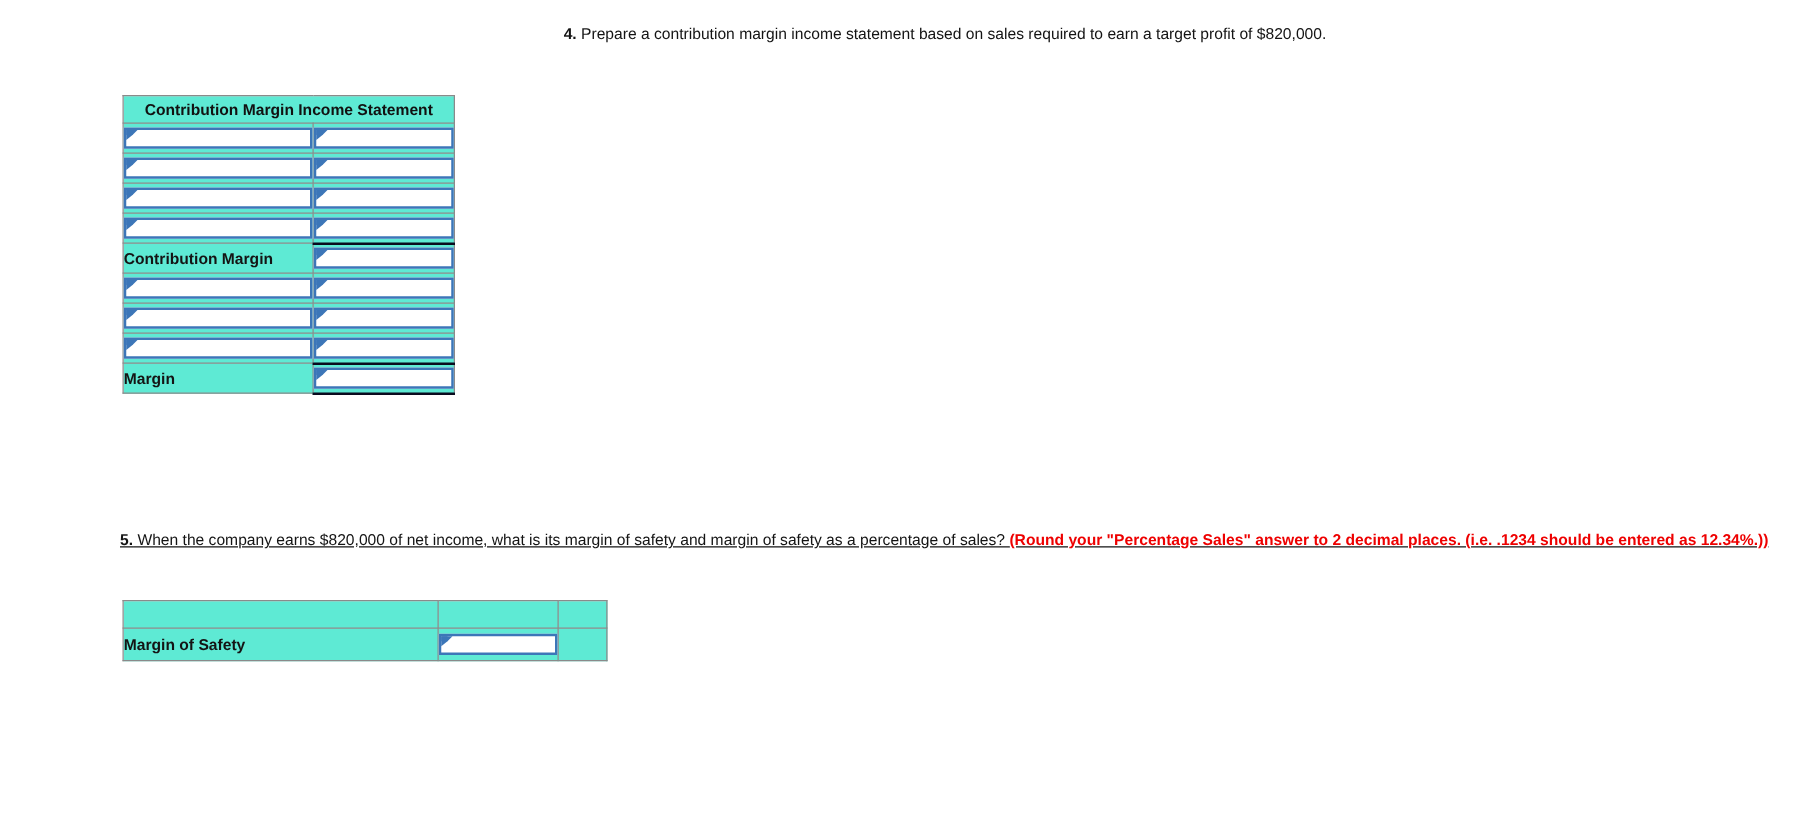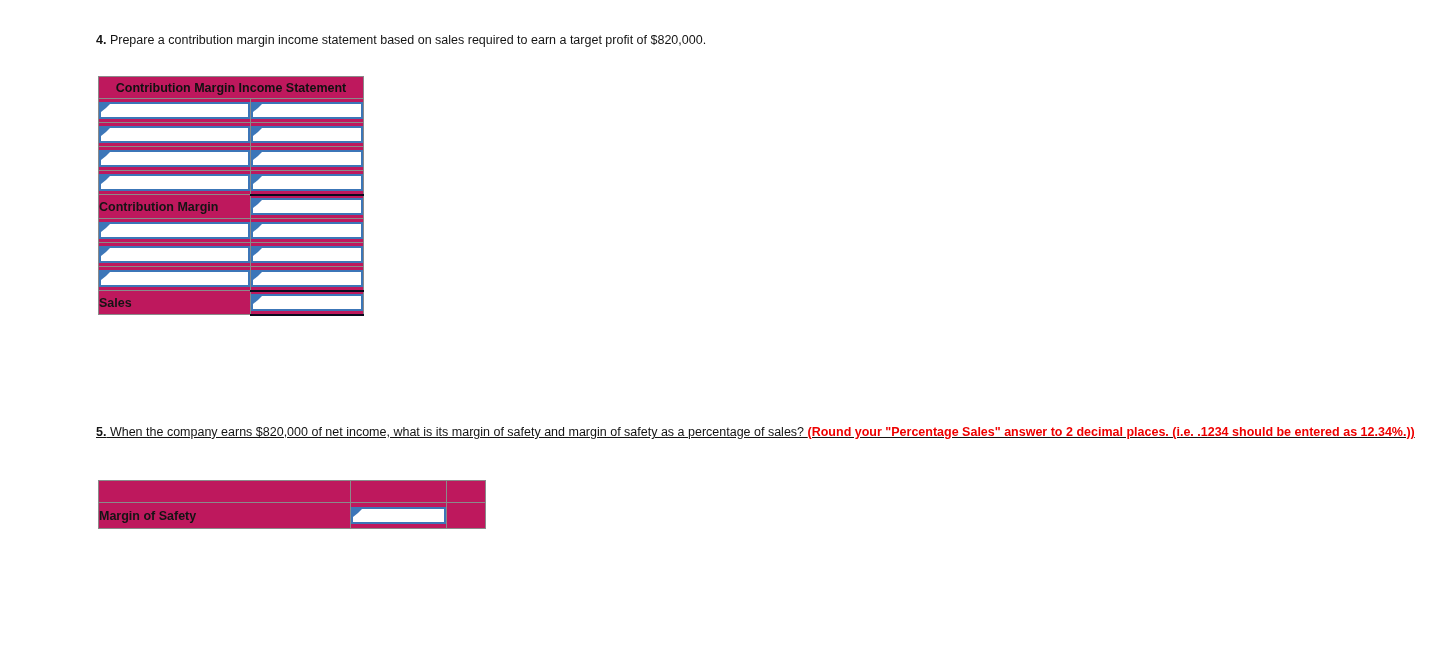--- a/index.html
+++ b/index.html
@@ -24,35 +24,35 @@
     color: #141414;
   }
   .qnum {
     font-weight: bold;
   }
   .qred {
     color: #ee0000;
     font-weight: bold;
   }
 
-  #q4-prompt { left: 96px; top: 33px; width: 1320px; }
+  #q4-prompt { left: 96px; top: 20px; width: 1320px; text-align: center; }
   #q5-prompt { left: 96px; top: 425px; width: 1325px; text-decoration: underline; }
 
   
   .ws-table {
     position: absolute;
     border-collapse: collapse;
     table-layout: fixed;
     background: #ffffff;
   }
   .ws-table td {
     border: 1px solid #8a8a8a;
     padding: 0;
     vertical-align: middle;
-    background: #be185d;
+    background: #5eead4;
   }
   .ws-head {
     background: #6ca6e8;
     font-weight: bold;
     font-size: 12.5px;
     text-align: center;
     color: #111111;
     height: 21px;
     border: 1px solid #8a8a8a;
   }
@@ -237,21 +237,21 @@
         </span>
       </td>
       <td class="cell-pad">
         <span class="inbox">
           <input type="text" style="">
         </span>
       </td>
     </tr>
 
     <tr>
-      <td class="label-cell">Sales</td>
+      <td class="label-cell">Margin</td>
       <td class="cell-pad rule-top rule-bot">
         <span class="inbox">
           <input type="text" style="">
         </span>
       </td>
     </tr>
   </tbody>
 </table>
 
 <div class="question" id="q5-prompt">

